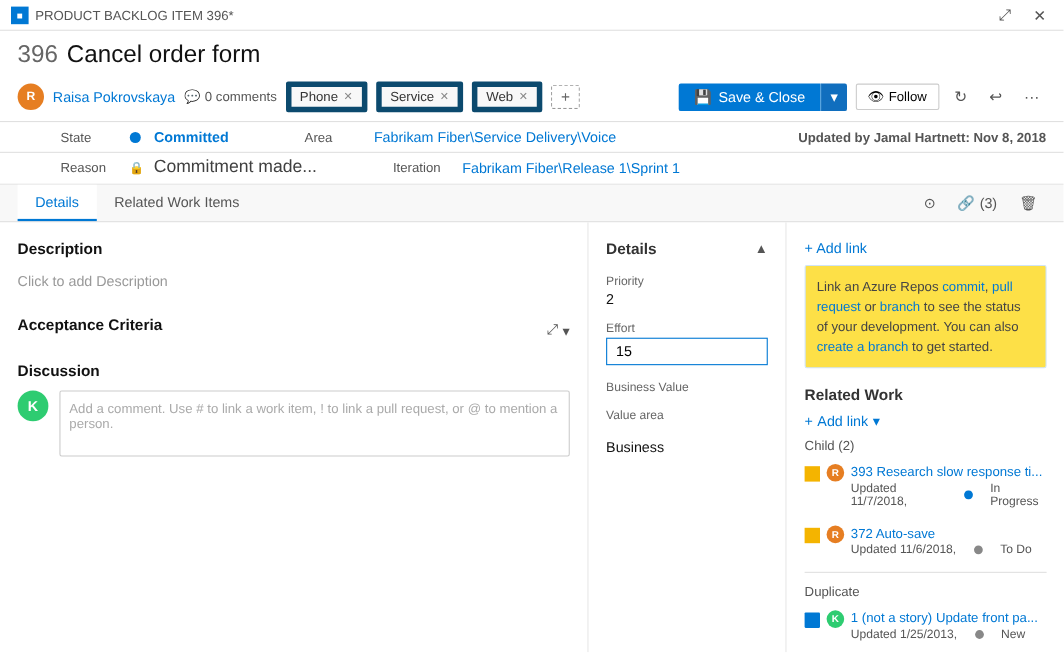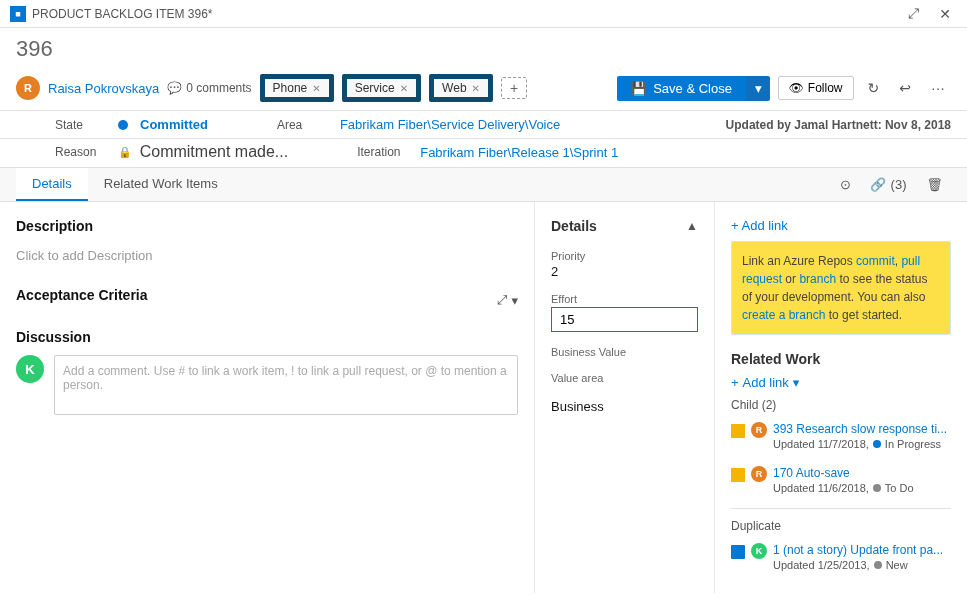--- a/index.html
+++ b/index.html
@@ -86,21 +86,21 @@
     .add-link-btn { display: flex; align-items: center; gap: 4px; color: #0078d4; font-size: 13px; cursor: pointer; border: none; background: none; margin-bottom: 8px; }
     .dev-info-box { background: #fde047; border: 1px solid #d0e4f7; padding: 10px; font-size: 12px; color: #444; line-height: 1.5; border-radius: 2px; margin-bottom: 16px; }
     .dev-info-box a { color: #0078d4; text-decoration: none; }
     .related-work-title { font-size: 14px; font-weight: 600; margin-bottom: 8px; }
     .add-link-row { display: flex; align-items: center; gap: 4px; color: #0078d4; font-size: 13px; cursor: pointer; margin-bottom: 8px; }
     .child-header { font-size: 12px; color: #555; margin-bottom: 6px; }
     .work-item { display: flex; align-items: flex-start; gap: 6px; margin-bottom: 8px; padding: 4px 0; }
     .wi-avatar { width: 16px; height: 16px; border-radius: 50%; display: flex; align-items: center; justify-content: center; font-size: 9px; font-weight: bold; color: white; flex-shrink: 0; }
     .wi-info { flex: 1; }
     .wi-title { font-size: 12px; color: #0078d4; cursor: pointer; display: block; margin-bottom: 2px; white-space: nowrap; overflow: hidden; text-overflow: ellipsis; max-width: 220px; }
-    .wi-meta { font-size: 11px; color: #555; display: flex; align-items: center; gap: 4px; }
+    .wi-meta { font-size: 11px; color: #555; display: flex; align-items: center; gap: 16px; }
     .status-dot { width: 8px; height: 8px; border-radius: 50%; display: inline-block; }
     .status-in-progress { background: #0078d4; }
     .status-to-do { background: #888; }
     .status-new { background: #888; }
     .section-divider { border: none; border-top: 1px solid #e0e0e0; margin: 10px 0; }
     .duplicate-header { font-size: 12px; color: #555; margin-bottom: 6px; }
     .wi-avatar-k { background: #2ecc71; }
     .wi-avatar-orange { background: #e67e22; }
     .task-icon { width: 14px; height: 14px; background: #f4b400; display: inline-block; flex-shrink: 0; }
     .story-icon { width: 14px; height: 14px; background: #0078d4; display: inline-block; flex-shrink: 0; border-radius: 1px; }
@@ -117,20 +117,21 @@
   </div>
   <div class="title-bar-actions">
     <button class="title-bar-btn">⤢</button>
     <button class="title-bar-btn">✕</button>
   </div>
 </div>
 
 <div class="header">
   <div class="item-title">
     <span class="item-number">396</span>
+    <span class="item-name">Cancel order form</span>
   </div>
   <div class="toolbar">
     <div class="avatar-sm">R</div>
     <span class="author-name">Raisa Pokrovskaya</span>
     <button class="comments-btn">
       <span>💬</span>
       <span>0 comments</span>
     </button>
 
     <div class="tag">
@@ -283,21 +284,21 @@
           <span class="status-dot status-in-progress"></span>
           <span>In Progress</span>
         </div>
       </div>
     </div>
 
     <div class="work-item">
       <span class="task-icon" style="margin-top:2px;"></span>
       <div class="wi-avatar wi-avatar-orange">R</div>
       <div class="wi-info">
-        <span class="wi-title">170 Auto-save</span>
+        <span class="wi-title">372 Auto-save</span>
         <div class="wi-meta">
           <span>Updated 11/6/2018,</span>
           <span class="status-dot status-to-do"></span>
           <span>To Do</span>
         </div>
       </div>
     </div>
 
     <hr class="section-divider">
     <div class="duplicate-header">Duplicate</div>

